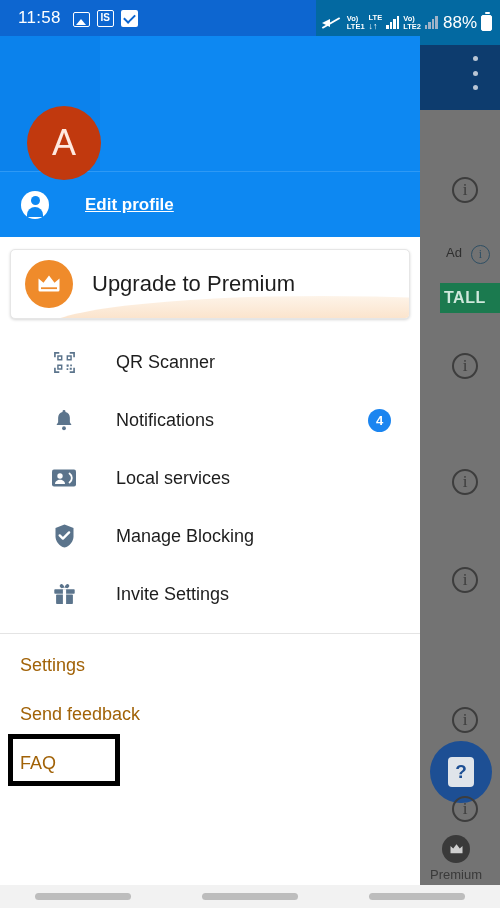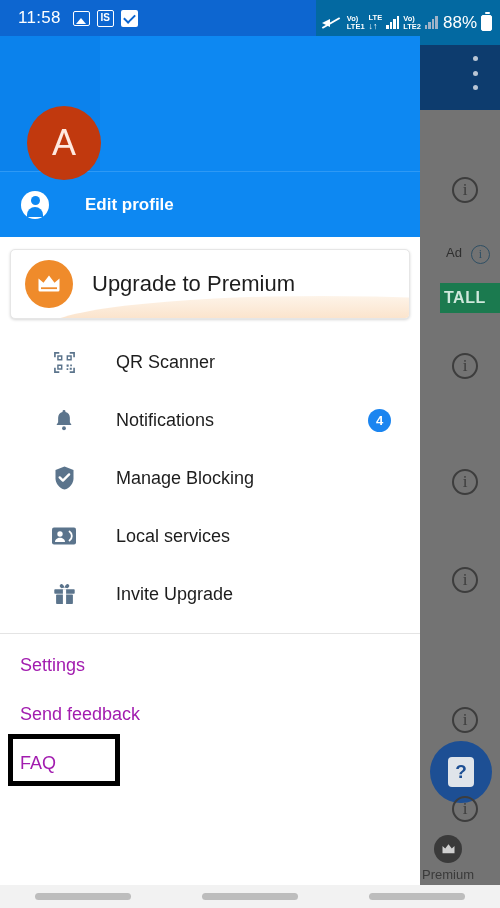--- a/index.html
+++ b/index.html
@@ -55,21 +55,21 @@
     width:62px; height:62px; border-radius:50%;
     background:#1d4f94;
     display:flex; align-items:center; justify-content:center;
   }
   #bg-fab .q {
     width:26px; height:30px; border-radius:4px;
     background:#dfe4ea; color:#1d4f94;
     font-size:19px; font-weight:bold; text-align:center; line-height:30px;
   }
   #bg-premium-tab {
-    position:absolute; bottom:26px; right:12px;
+    position:absolute; bottom:26px; right:4px;
     width:80px; text-align:center; color:#3a3a3a;
   }
   #bg-premium-tab .crown-chip {
     width:28px; height:28px; border-radius:50%;
     background:#3a3a3a; margin:0 auto 4px;
     display:flex; align-items:center; justify-content:center;
     color:#cfcfcf; font-size:15px;
   }
   #bg-premium-tab .lbl { font-size:13px; }
 
@@ -85,21 +85,21 @@
     position:absolute; top:0; left:0; right:0; height:36px;
     background:#0d66d0; color:#fff;
     display:flex; align-items:center; z-index:20;
   }
   #status-bar .right-zone {
     position:absolute; right:0; top:0; height:45px;
     background:#0369a1;
     display:flex; align-items:center; padding-right:8px; padding-left:6px;
   }
   #status-time { font-size:17px; margin-left:18px; letter-spacing:.3px; }
-  .sb-icons { display:flex; align-items:center; gap:7px; margin-left:12px; }
+  .sb-icons { display:flex; align-items:flex-end; gap:7px; margin-left:12px; }
   .sb-sq {
     width:17px; height:17px; border:1.6px solid #fff; border-radius:2px;
     font-size:10px; font-weight:bold; line-height:14px; text-align:center;
   }
   .sb-img {
     width:17px; height:15px; border:1.6px solid #fff; border-radius:2px;
     position:relative;
   }
   .sb-img:after {
     content:""; position:absolute; left:2px; bottom:1px;
@@ -169,21 +169,21 @@
   }
   #edit-profile-row .pic:before {
     content:""; position:absolute; left:9.5px; top:5px;
     width:9px; height:9px; border-radius:50%; background:#0d88f2;
   }
   #edit-profile-row .pic:after {
     content:""; position:absolute; left:6px; top:16px;
     width:16px; height:10px; border-radius:8px 8px 0 0; background:#0d88f2;
   }
   #edit-profile-row .lbl {
-    color:#fff; font-size:17px; font-weight:bold; margin-left:36px;
+    color:#fff; font-size:17px; font-weight:bold; margin-left:36px;text-decoration:underline;
   }
 
   
   #premium-card {
     margin:12px 10px 0; height:70px;
     background:#fff; border:1px solid #e6e6e6; border-radius:5px;
     box-shadow:0 1px 3px rgba(0,0,0,.16);
     display:flex; align-items:center; position:relative; overflow:hidden;
   }
   #premium-card .wave {
@@ -214,21 +214,21 @@
     position:absolute; right:29px;
     min-width:23px; height:23px; border-radius:50%;
     background:#1b85f0; color:#fff;
     font-size:13px; font-weight:bold; text-align:center; line-height:23px;
   }
 
   #drawer-divider { height:1px; background:#e4e4e4; margin-top:10px; }
 
   .footer-item {
     height:49px; display:flex; align-items:center; padding-left:20px;
-    font-size:18px; color:#a21caf; position:relative;
+    font-size:18px; color:#a16207; position:relative;
   }
   #settings-item { margin-top:7px; }
   #settings-highlight {
     position:absolute; left:8px; top:734px;
     width:112px; height:52px;
     border:5px solid #000; z-index:35; pointer-events:none;
   }
 
   
   #nav-bar {
@@ -364,55 +364,55 @@
 
     <div class="menu-item">
       <span class="ic">
         <svg width="22" height="25" viewBox="0 0 24 26" fill="currentColor" aria-hidden="true">
           <path d="M12 1.5a1.6 1.6 0 0 1 1.6 1.6v.7A6.6 6.6 0 0 1 18.4 10v5l1.8 3H3.8l1.8-3v-5a6.6 6.6 0 0 1 4.8-6.2v-.7A1.6 1.6 0 0 1 12 1.5z"></path>
           <circle cx="12" cy="21.5" r="2.1"></circle>
         </svg>
       </span>
       <span class="lbl">Notifications</span>
       <span class="badge">4</span>
-    </div>
-
-    <div class="menu-item">
-      <span class="ic">
-        <svg width="25" height="26" viewBox="0 0 24 26" aria-hidden="true">
-          <path d="M12 1.4l9 3.6v8.2c0 5.3-3.7 9.7-9 11.4-5.3-1.7-9-6.1-9-11.4V5z" fill="currentColor"></path>
-          <path d="M7.2 12.4l3.2 3.2 6.2-6.2" stroke="#fff" stroke-width="2.4" fill="none" stroke-linecap="round" stroke-linejoin="round"></path>
-        </svg>
-      </span>
-      <span class="lbl">Manage Blocking</span>
     </div>
 
     <div class="menu-item">
       <span class="ic">
         <svg width="26" height="22" viewBox="0 0 26 22" aria-hidden="true">
           <rect x="1" y="2.5" width="24" height="17" rx="2" fill="currentColor"></rect>
           <circle cx="9" cy="9" r="2.7" fill="#fff"></circle>
           <path d="M4 17c0-2.6 2.3-4.2 5-4.2s5 1.6 5 4.2z" fill="#fff"></path>
           <path d="M18.5 6.5a5.5 5.5 0 0 1 0 9" stroke="#fff" stroke-width="1.8" fill="none" stroke-linecap="round"></path>
         </svg>
       </span>
       <span class="lbl">Local services</span>
     </div>
 
+    <div class="menu-item">
+      <span class="ic">
+        <svg width="25" height="26" viewBox="0 0 24 26" aria-hidden="true">
+          <path d="M12 1.4l9 3.6v8.2c0 5.3-3.7 9.7-9 11.4-5.3-1.7-9-6.1-9-11.4V5z" fill="currentColor"></path>
+          <path d="M7.2 12.4l3.2 3.2 6.2-6.2" stroke="#fff" stroke-width="2.4" fill="none" stroke-linecap="round" stroke-linejoin="round"></path>
+        </svg>
+      </span>
+      <span class="lbl">Manage Blocking</span>
+    </div>
+
 
     <div class="menu-item">
       <span class="ic">
         <svg width="25" height="24" viewBox="0 0 24 24" fill="currentColor" aria-hidden="true">
           <path d="M12 5.4C10.7 2.5 9.3 1.6 8 2.4 6.6 3.2 7 5 9 6.2zM12 5.4c1.3-2.9 2.7-3.8 4-3 1.4.8 1 2.6-1 3.8z"></path>
           <rect x="1.8" y="7.2" width="20.4" height="4.6" rx="0.8"></rect>
           <rect x="3.6" y="12.4" width="16.8" height="9.6" rx="0.8"></rect>
           <rect x="10.4" y="7.2" width="3.2" height="14.8" fill="#fff"></rect>
         </svg>
       </span>
-      <span class="lbl">Invite Upgrade</span>
+      <span class="lbl">Invite Settings</span>
     </div>
   </div>
 
   <div id="drawer-divider"></div>
 
   <div class="footer-item" id="settings-item">Settings</div>
   <div class="footer-item">Send feedback</div>
   <div class="footer-item">FAQ</div>
 </div>
 

